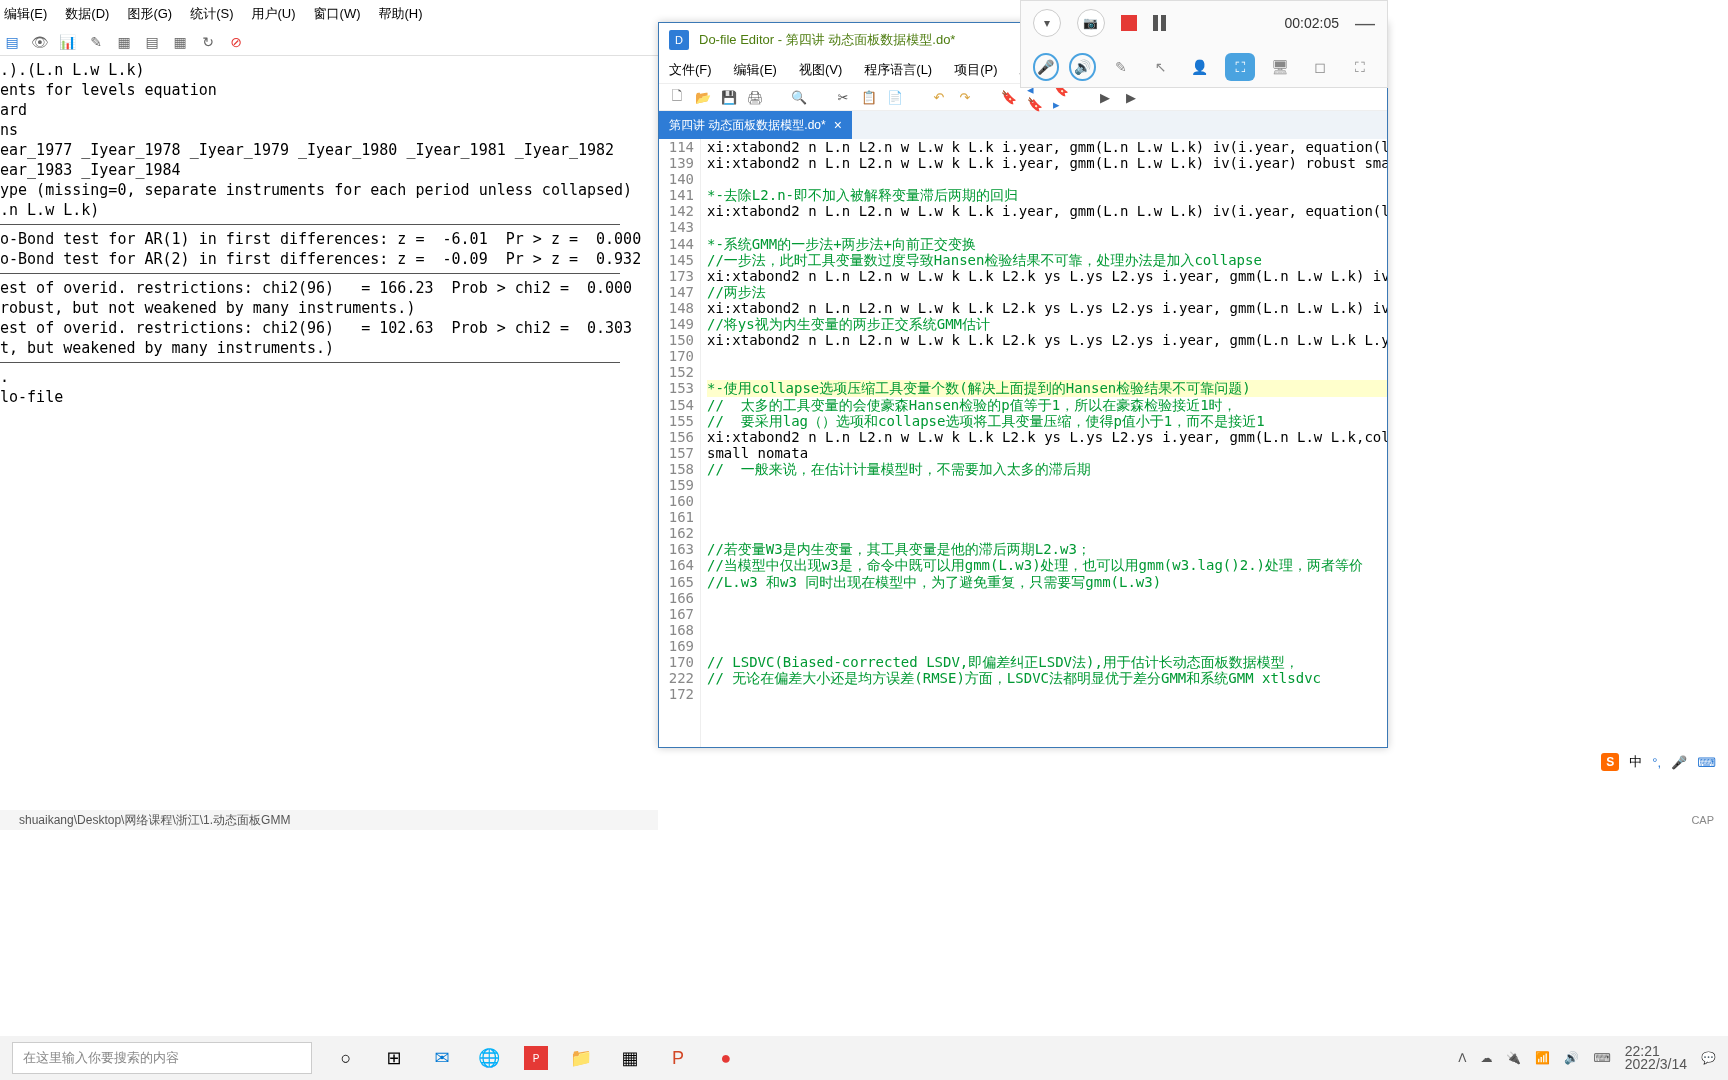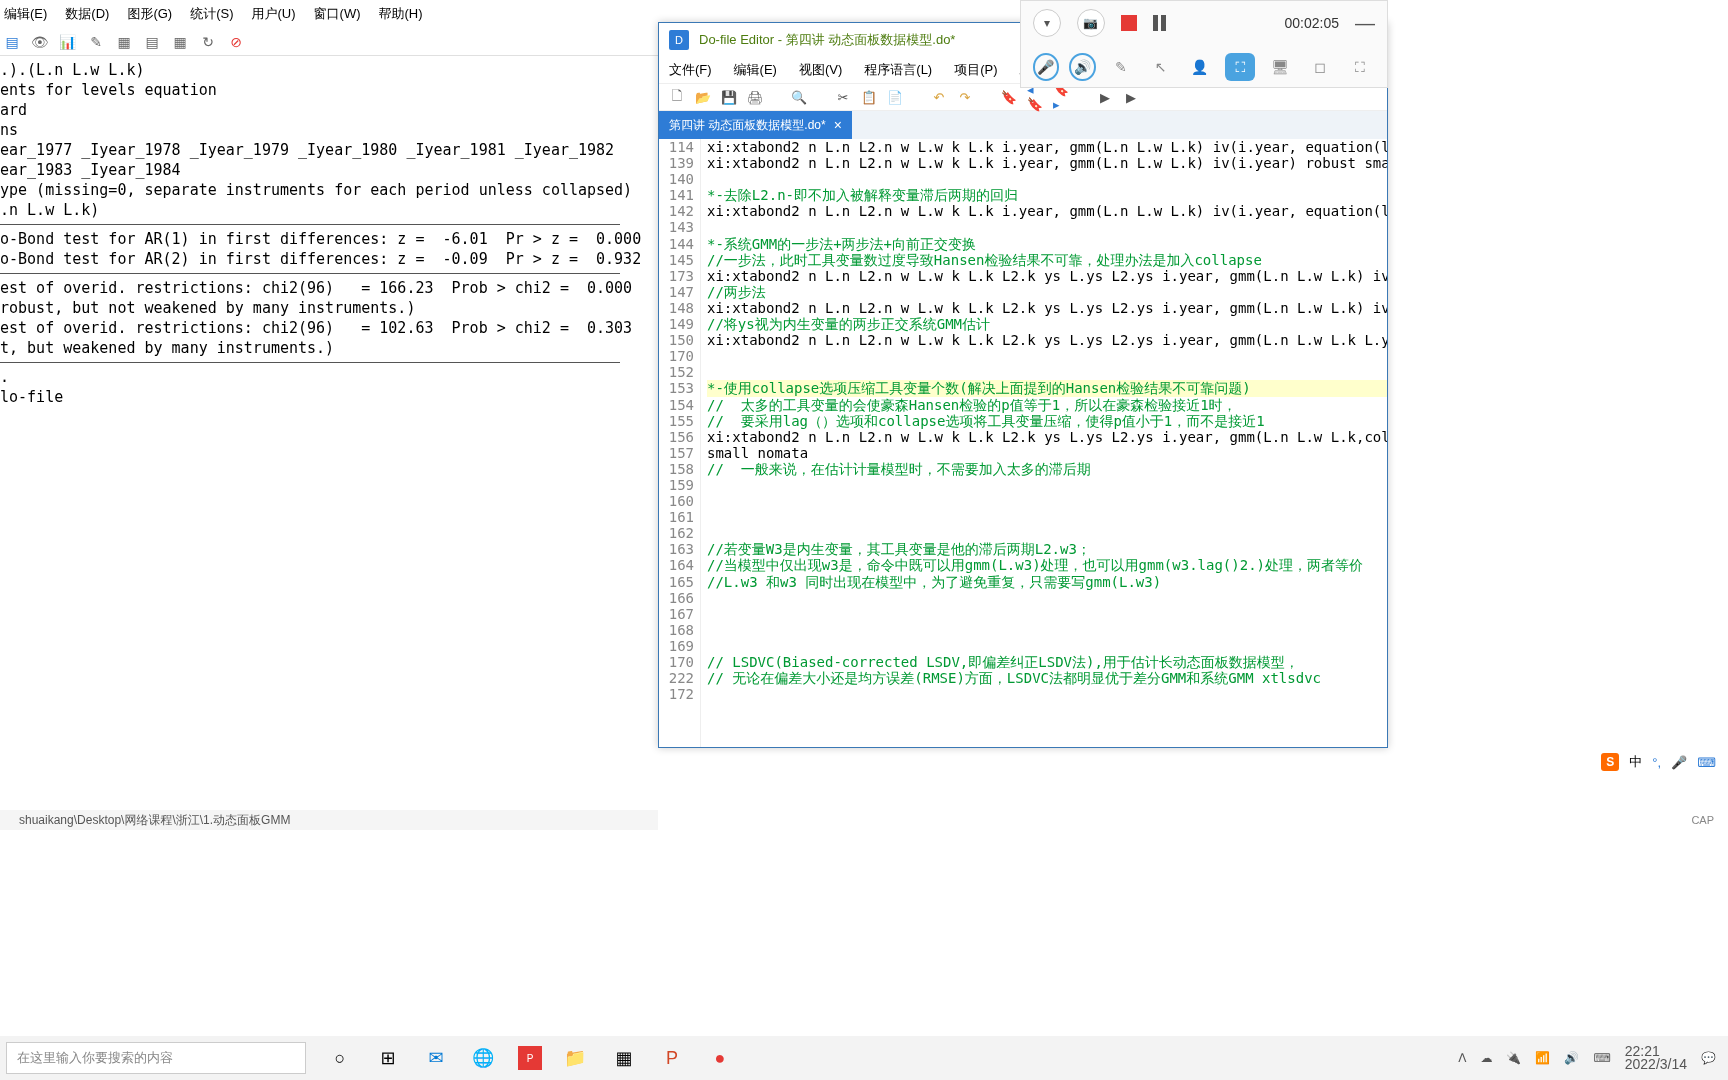--- a/index.html
+++ b/index.html
@@ -38,21 +38,21 @@
 .rb-min { font-size:20px; color:#555; }
 .recbar-bot { height:44px; display:flex; align-items:center; gap:10px; padding:0 12px; }
 .rbb { width:32px; height:28px; border-radius:6px; display:flex; align-items:center; justify-content:center; color:#888; font-size:14px; }
 .rbb.ring { border:2px solid #4aa3e0; color:#4aa3e0; border-radius:50%; width:28px; }
 .rbb.active { background:#4aa3e0; color:#fff; }
 .statusbar-left { position:absolute; left:0; top:810px; width:658px; height:20px; font-size:12px; color:#555; padding-left:19px; background:#f5f5f5; line-height:20px; }
 .statusbar-right { position:absolute; left:658px; top:750px; right:0; height:24px; display:flex; align-items:center; justify-content:flex-end; gap:10px; padding-right:12px; font-size:13px; }
 .sg { width:18px; height:18px; background:#ff6a00; color:#fff; font-weight:bold; display:flex; align-items:center; justify-content:center; border-radius:3px; font-size:12px; }
 .cap { position:absolute; right:14px; top:814px; color:#888; font-size:11px; }
 .taskbar { position:absolute; left:0; bottom:0; width:100%; height:44px; background:#f3f3f3; display:flex; align-items:center; }
-.search-box { width:300px; height:32px; margin-left:6px; background:#fff; border:1px solid #ccc; display:flex; align-items:center; padding:0 10px; color:#888; font-size:13px; }
+.search-box { width:300px; height:32px; margin-left:12px; background:#fff; border:1px solid #ccc; display:flex; align-items:center; padding:0 10px; color:#888; font-size:13px; }
 .task-icons { display:flex; align-items:center; gap:20px; margin-left:20px; }
 .task-icons .ti { width:28px; height:28px; display:flex; align-items:center; justify-content:center; font-size:18px; }
 .tray { margin-left:auto; display:flex; align-items:center; gap:14px; padding-right:12px; color:#555; font-size:12px; }
 .clock { text-align:left; font-size:14px; line-height:13px; }
 </style>
 </head>
 <body>
 
 <div class="stata-win">
   <div class="stata-menubar">

